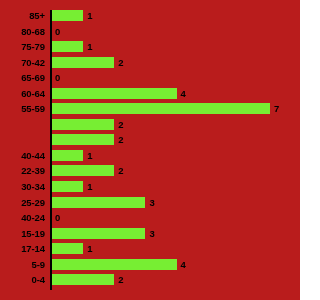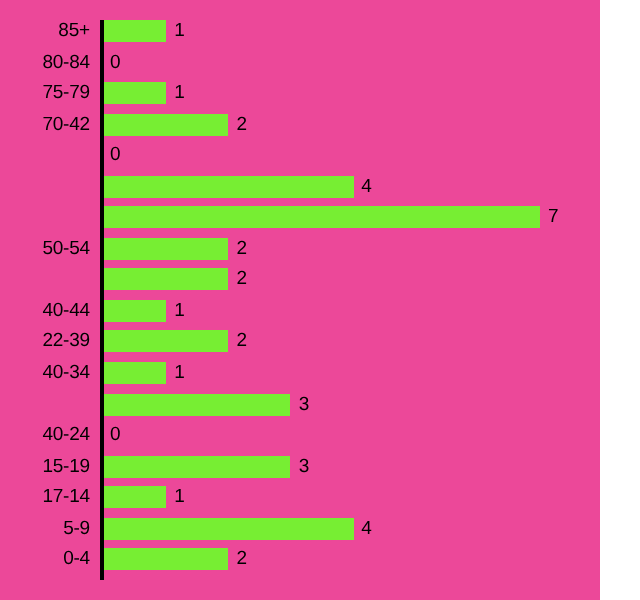--- a/index.html
+++ b/index.html
@@ -72,70 +72,73 @@
     vertical-align: top;
     padding-left: 4px;
   }
   .bar-value.zero {
     padding-left: 3px;
   }
 </style>
 </head>
 <body>
 
-<div id="chart-root" style="background: #ec4899;">
+<div id="chart-root" style="background: #b91c1c; font-weight: bold;">
 
   <div id="axis-line" style="background: rgb(0, 0, 0);"></div>
 
   <div id="rows">
       <div class="bar-row">
         <div class="cat-label">85+</div>
         <div class="bar-track"><div class="bar-fill" style="width: 31.1429px; background: rgb(119, 238, 51);"></div><span class="bar-value">1</span></div>
       </div>
       <div class="bar-row">
-        <div class="cat-label">80-84</div>
+        <div class="cat-label">80-68</div>
         <div class="bar-track"><div class="bar-fill" style="width: 0px; background: rgb(119, 238, 51);"></div><span class="bar-value zero">0</span></div>
       </div>
       <div class="bar-row">
         <div class="cat-label">75-79</div>
         <div class="bar-track"><div class="bar-fill" style="width: 31.1429px; background: rgb(119, 238, 51);"></div><span class="bar-value">1</span></div>
       </div>
       <div class="bar-row">
         <div class="cat-label">70-42</div>
         <div class="bar-track"><div class="bar-fill" style="width: 62.2857px; background: rgb(119, 238, 51);"></div><span class="bar-value">2</span></div>
       </div>
       <div class="bar-row">
+        <div class="cat-label">65-69</div>
         <div class="bar-track"><div class="bar-fill" style="width: 0px; background: rgb(119, 238, 51);"></div><span class="bar-value zero">0</span></div>
       </div>
       <div class="bar-row">
+        <div class="cat-label">60-64</div>
         <div class="bar-track"><div class="bar-fill" style="width: 124.571px; background: rgb(119, 238, 51);"></div><span class="bar-value">4</span></div>
       </div>
       <div class="bar-row">
+        <div class="cat-label">55-59</div>
         <div class="bar-track"><div class="bar-fill" style="width: 218px; background: rgb(119, 238, 51);"></div><span class="bar-value">7</span></div>
       </div>
       <div class="bar-row">
-        <div class="cat-label">50-54</div>
         <div class="bar-track"><div class="bar-fill" style="width: 62.2857px; background: rgb(119, 238, 51);"></div><span class="bar-value">2</span></div>
       </div>
       <div class="bar-row">
         <div class="bar-track"><div class="bar-fill" style="width: 62.2857px; background: rgb(119, 238, 51);"></div><span class="bar-value">2</span></div>
       </div>
       <div class="bar-row">
         <div class="cat-label">40-44</div>
         <div class="bar-track"><div class="bar-fill" style="width: 31.1429px; background: rgb(119, 238, 51);"></div><span class="bar-value">1</span></div>
       </div>
       <div class="bar-row">
         <div class="cat-label">22-39</div>
         <div class="bar-track"><div class="bar-fill" style="width: 62.2857px; background: rgb(119, 238, 51);"></div><span class="bar-value">2</span></div>
       </div>
       <div class="bar-row">
-        <div class="cat-label">40-34</div>
+        <div class="cat-label">30-34</div>
         <div class="bar-track"><div class="bar-fill" style="width: 31.1429px; background: rgb(119, 238, 51);"></div><span class="bar-value">1</span></div>
       </div>
       <div class="bar-row">
+        <div class="cat-label">25-29</div>
         <div class="bar-track"><div class="bar-fill" style="width: 93.4286px; background: rgb(119, 238, 51);"></div><span class="bar-value">3</span></div>
       </div>
       <div class="bar-row">
         <div class="cat-label">40-24</div>
         <div class="bar-track"><div class="bar-fill" style="width: 0px; background: rgb(119, 238, 51);"></div><span class="bar-value zero">0</span></div>
       </div>
       <div class="bar-row">
         <div class="cat-label">15-19</div>
         <div class="bar-track"><div class="bar-fill" style="width: 93.4286px; background: rgb(119, 238, 51);"></div><span class="bar-value">3</span></div>
       </div>

